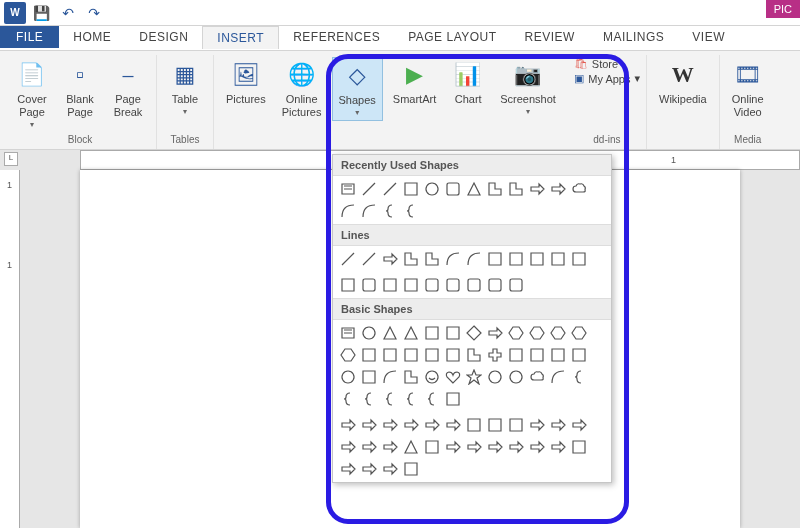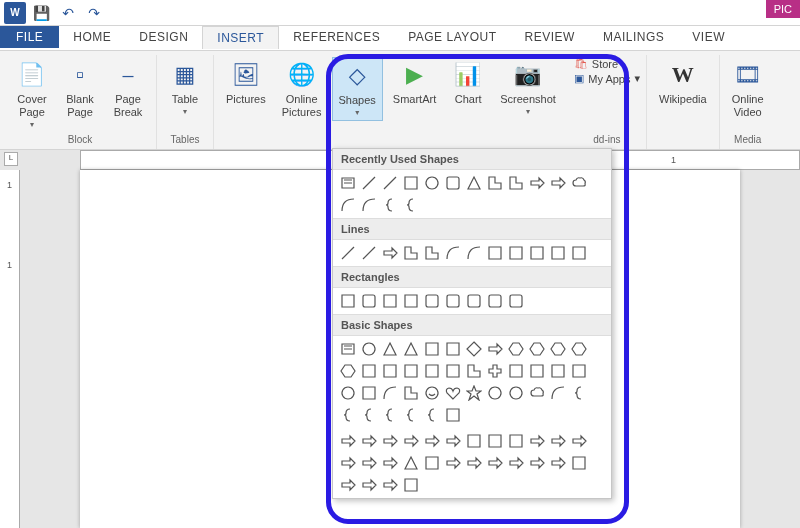--- a/index.html
+++ b/index.html
@@ -21,21 +21,21 @@
   .big-btn.active { background:#cde6f7; border:1px solid #92c0e0; }
   .big-btn .bicon { width:32px; height:32px; margin-bottom:2px; display:flex; align-items:center; justify-content:center; font-size:22px; color:#2b579a; }
   .big-btn .arrow { font-size:8px; color:#666; margin-top:1px;}
   .ruler-area { background:#e6e6e6; height:20px; position:relative; }
   .ruler-left { position:absolute; left:4px; top:2px; width:14px; height:14px; background:#fff; border:1px solid #aaa; font-size:8px; text-align:center; color:#555;}
   .ruler { position:absolute; left:80px; right:0; top:0; height:20px; background:#fff; border:1px solid #aaa; font-size:9px; color:#555; display:flex; align-items:center; gap:70px; padding-left:60px;}
   .doc-area { background:#e6e6e6; position:absolute; top:170px; left:0; right:0; bottom:0; }
   .vruler { position:absolute; left:0; top:0; width:20px; bottom:0; background:#fff; border-right:1px solid #aaa; font-size:9px; color:#555; display:flex; flex-direction:column; align-items:center; gap:70px; padding-top:10px;}
   .page { position:absolute; left:80px; top:0; width:660px; bottom:0; background:#fff; box-shadow:0 0 4px rgba(0,0,0,0.3);}
   
-  .shapes-dd { position:absolute; left:332px; top:148px; width:280px; background:#fff; border:1px solid #c6c6c6; box-shadow:2px 2px 6px rgba(0,0,0,0.25); font-size:11px; z-index:50;}
+  .shapes-dd { position:absolute; left:332px; top:154px; width:280px; background:#fff; border:1px solid #c6c6c6; box-shadow:2px 2px 6px rgba(0,0,0,0.25); font-size:11px; z-index:50;}
   .dd-header { background:#ededed; color:#555; font-weight:bold; padding:4px 8px; border-bottom:1px solid #ddd; border-top:1px solid #ddd;}
   .dd-header:first-child{border-top:none;}
   .dd-grid { display:flex; flex-wrap:wrap; padding:4px 6px; gap:4px 3px;}
   .shape { width:18px; height:18px; border:1px solid transparent; display:flex; align-items:center; justify-content:center; cursor:pointer; }
   .shape svg { width:16px; height:16px; }
   .shape svg * { stroke:#555; stroke-width:1.2; fill:none; }
   .highlight-ring { position:absolute; left:326px; top:54px; width:303px; height:470px; border:5px solid #2a1be3; border-radius:22px; z-index:100; pointer-events:none;}
 </style>
 </head>
 <body>
@@ -317,21 +317,20 @@
         <svg viewBox="0 0 16 16">
           <path d="M2 2 H14 V14 H2 Z"></path>
         </svg>
       </div>
       <div class="shape">
         <svg viewBox="0 0 16 16">
           <path d="M2 2 H14 V14 H2 Z"></path>
         </svg>
       </div>
     </div>
-  <div class="dd-header">Rectangles</div>
   <div class="dd-grid">
       <div class="shape">
         <svg viewBox="0 0 16 16">
           <path d="M2 2 H14 V14 H2 Z"></path>
         </svg>
       </div>
       <div class="shape">
         <svg viewBox="0 0 16 16">
           <path d="M4 2 H12 Q14 2 14 4 V12 Q14 14 12 14 H4 Q2 14 2 12 V4 Q2 2 4 2 Z"></path>
         </svg>

